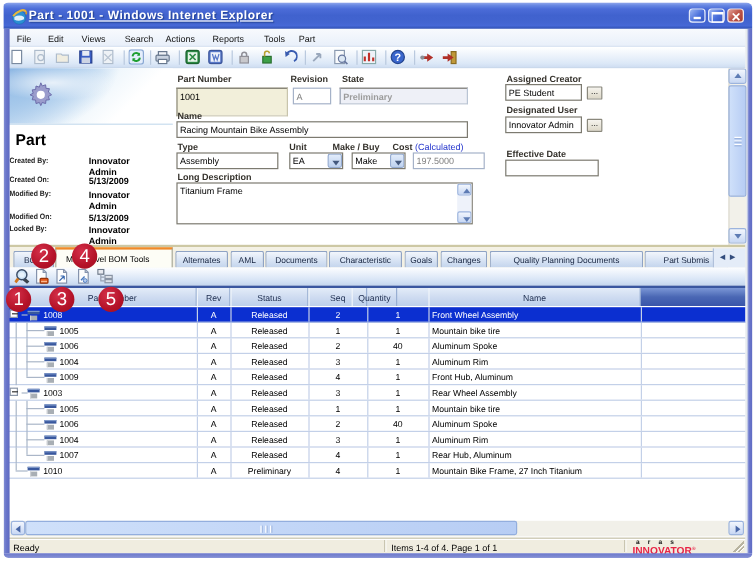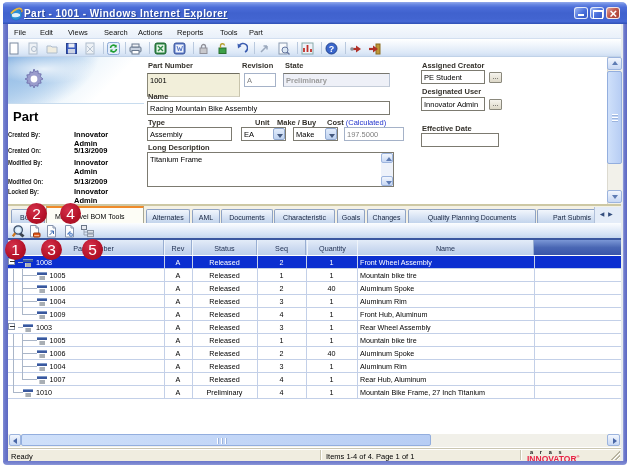--- a/index.html
+++ b/index.html
@@ -281,21 +281,21 @@
  <div class="fin" style="left:416px;top:13px;width:64px;height:14px;">PE Student</div>
  <div class="browse" style="left:484px;top:15px;">...</div>
  <div class="flab" style="left:417px;top:30px;">Designated User</div>
  <div class="fin" style="left:416px;top:40px;width:64px;height:14px;">Innovator Admin</div>
  <div class="browse" style="left:484px;top:42px;">...</div>
 
  <div class="flab" style="left:143px;top:35px;">Name</div>
  <div class="fin" style="left:142px;top:44px;width:243px;height:14px;">Racing Mountain Bike Assembly</div>
 
  <div class="flab" style="left:143px;top:61px;">Type</div>
- <div class="flab" style="left:236px;top:61px;margin-left:14px;">Unit</div>
+ <div class="flab" style="left:236px;top:61px;">Unit</div>
  <div class="flab" style="left:272px;top:61px;">Make / Buy</div>
  <div class="flab" style="left:322px;top:61px;">Cost <span style="color:#2233cc;font-weight:normal;">(Calculated)</span></div>
  <div class="flab" style="left:417px;top:67px;text-align:center;">Effective Date</div>
 
  <div class="fin" style="left:142px;top:70px;width:85px;height:14px;">Assembly</div>
  <div class="fin combo" style="left:236px;top:70px;width:45px;height:14px;">EA<span class="arr"></span></div>
  <div class="fin combo" style="left:288px;top:70px;width:45px;height:14px;">Make<span class="arr"></span></div>
  <div class="fin dis" style="left:339px;top:70px;width:60px;height:14px;">197.5000</div>
  <div class="fin" style="left:416px;top:76px;width:78px;height:14px;"></div>
 
@@ -362,21 +362,21 @@
       </svg></div>
   </div>
 <div class="abs" id="gridtopline"></div>
 
 <div class="abs" id="grid">
     <div id="ghead">
       <div class="gh" style="left:0px;width:159px;padding-left:18px;">Part Number</div>
       <div class="gh" style="left:159px;width:28px;">Rev</div>
       <div class="gh" style="left:187px;width:65px;">Status</div>
       <div class="gh" style="left:252px;width:49px;">Seq</div>
-      <div class="gh" style="left:302px;width:51px;">Quantity</div>
+      <div class="gh" style="left:288px;width:38px;">Quantity</div>
       <div class="gh" style="left:352px;width:177px;">Name</div>
       <div id="ghdark" style="left:529px;width:87px;background:linear-gradient(180deg,#7b97d6,#4a67b4 50%,#3955aa);"></div>
     </div>
     <div class="grow sel" style="top:15.5px;">
       <div class="ebox" style="left:3px;top:2px;"></div>
       <div class="tline" style="left:13px;top:6px;width:5px;height:1px;"></div>
       <div class="picon" style="left:18px;top:2px;">
         <div class="pt"></div>
         <div class="pb"></div>
       </div>

